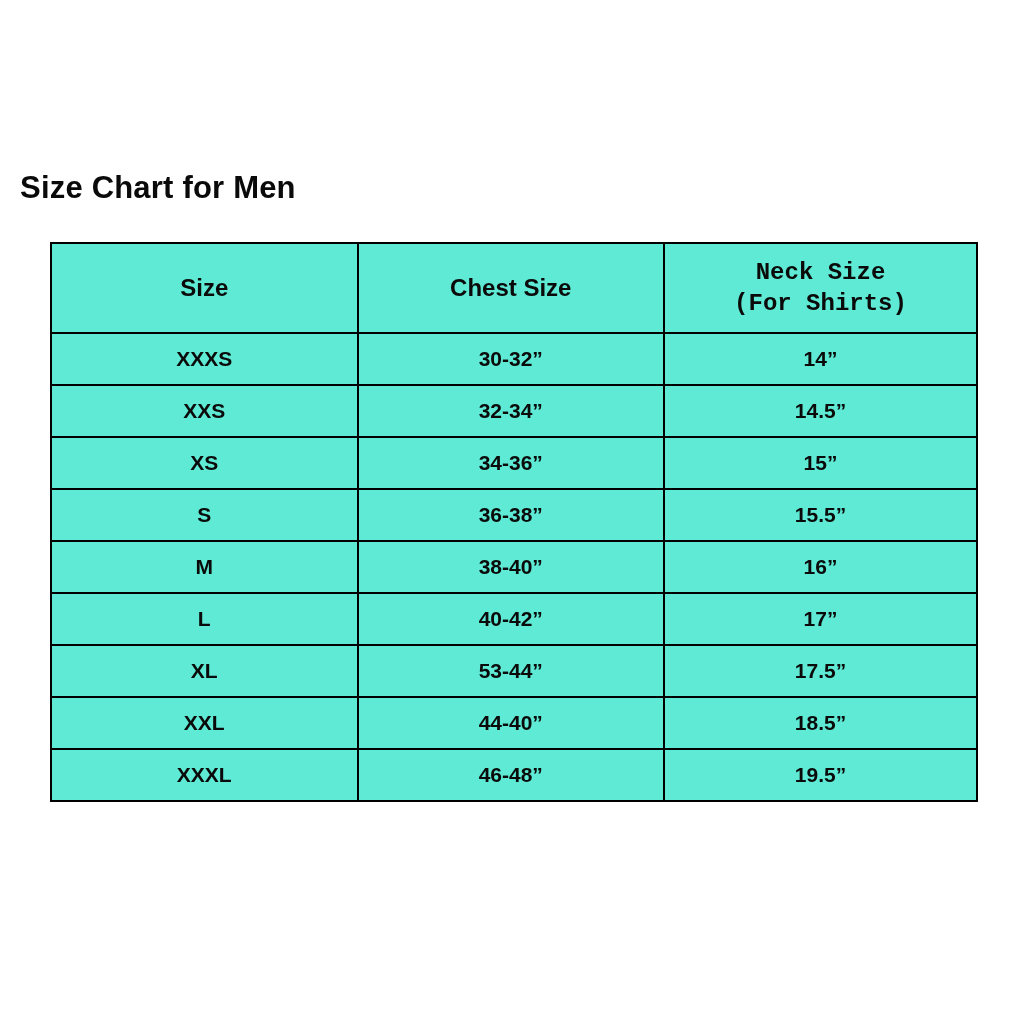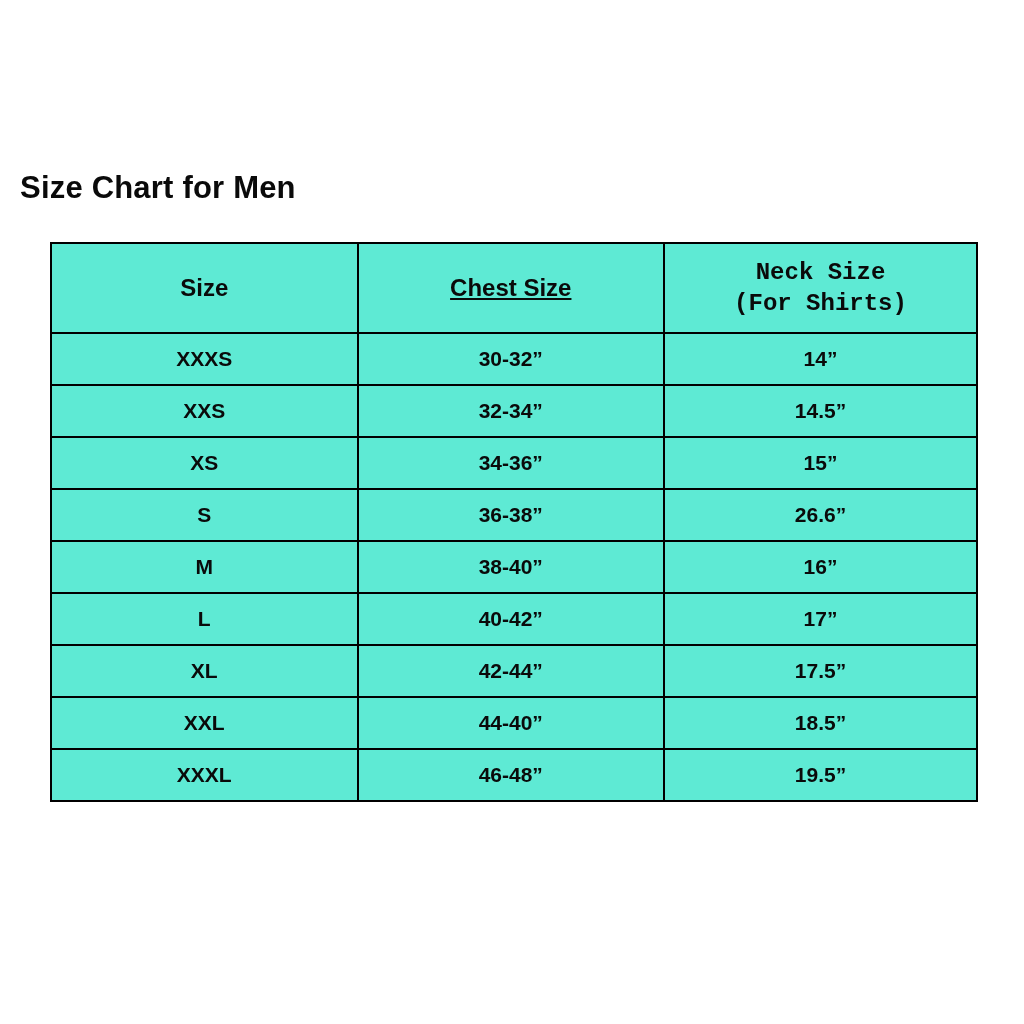--- a/index.html
+++ b/index.html
@@ -47,21 +47,21 @@
     height: 88px;
     font-size: 24px;
     line-height: 1.3;
   }
   .size-table td {
     height: 50px;
     font-size: 21px;
     margin-left: 12px;
   }
   .col-size   { width: 33.1%; }
-  .col-chest  { width: 33.1%; text-decoration: underline; }
+  .col-chest  { width: 33.1%; }
   .col-neck   { width: 33.8%; font-family: Liberation Mono, monospace; }
   .hdr-line { display: block; }
   .hdr-sub:empty { display: none; }
 </style>
 </head>
 <body>
 
 <div class="canvas">
 
   <div class="chart-title">Size Chart for Men</div>
@@ -95,35 +95,35 @@
         <td>14.5”</td>
       </tr>
       <tr>
         <td>XS</td>
         <td>34-36”</td>
         <td>15”</td>
       </tr>
       <tr>
         <td>S</td>
         <td>36-38”</td>
-        <td>26.6”</td>
+        <td>15.5”</td>
       </tr>
       <tr>
         <td>M</td>
         <td>38-40”</td>
         <td>16”</td>
       </tr>
       <tr>
         <td>L</td>
         <td>40-42”</td>
         <td>17”</td>
       </tr>
       <tr>
         <td>XL</td>
-        <td>42-44”</td>
+        <td>53-44”</td>
         <td>17.5”</td>
       </tr>
       <tr>
         <td>XXL</td>
         <td>44-40”</td>
         <td>18.5”</td>
       </tr>
       <tr>
         <td>XXXL</td>
         <td>46-48”</td>

